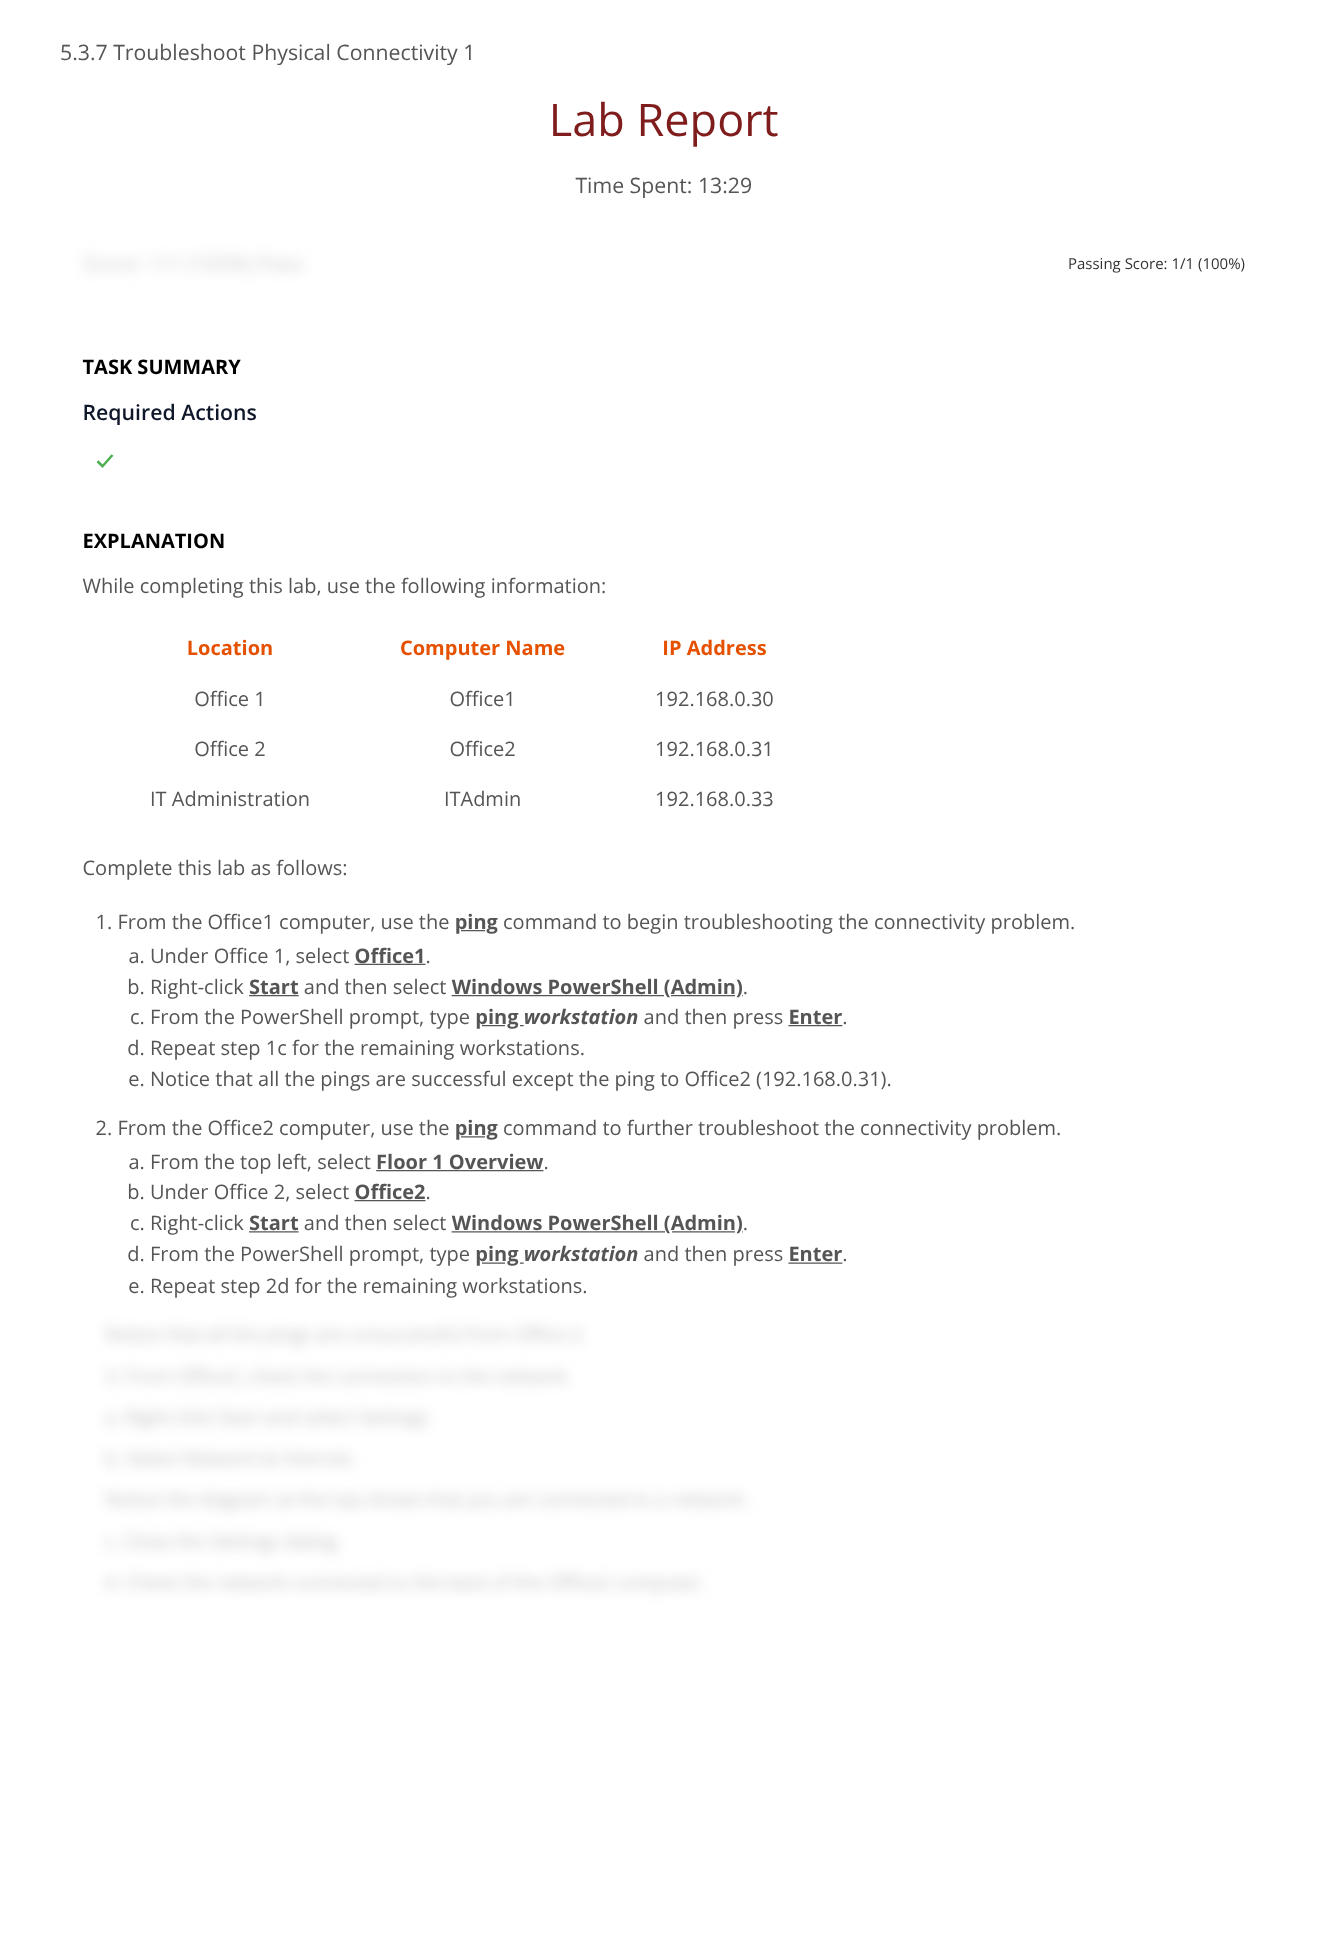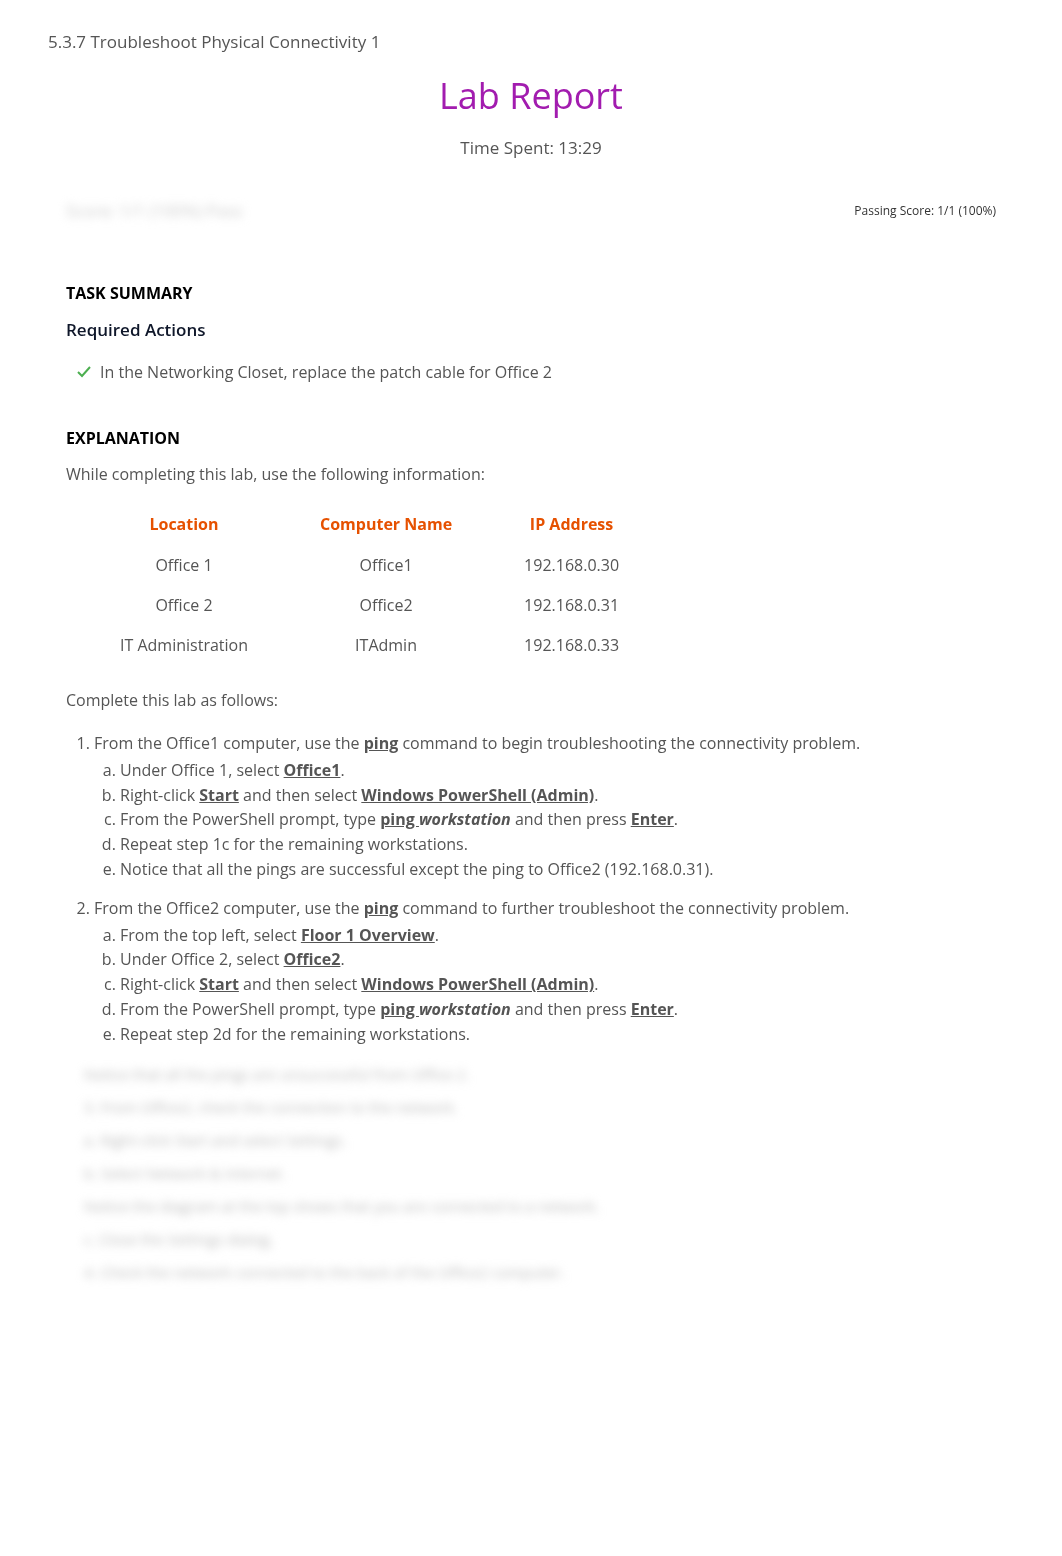--- a/index.html
+++ b/index.html
@@ -13,21 +13,21 @@
     .page-title {
       font-size: 17px;
       color: #555;
       margin-bottom: 18px;
       font-weight: 400;
     }
     .lab-report-title {
       text-align: center;
       font-size: 36px;
       font-weight: 400;
-      color: #a21caf;
+      color: #7f1d1d;
       margin-bottom: 16px;
     }
     .time-spent {
       text-align: center;
       font-size: 17px;
       color: #555;
       margin-bottom: 40px;
     }
     .score-row {
       display: flex;
@@ -152,21 +152,20 @@
 
 <div class="section-heading">TASK SUMMARY</div>
 <div class="sub-heading">Required Actions</div>
 
 <div class="required-action-row">
   <span class="check-icon">
     <svg width="16" height="16" viewBox="0 0 16 16">
         <path fill="none" stroke="#4CAF50" stroke-width="2" d="M2 8 L6 12 L14 3"></path>
       </svg>
   </span>
-  <span class="required-action-text">In the Networking Closet, replace the patch cable for Office 2</span>
 </div>
 
 <div class="section-heading">EXPLANATION</div>
 <div class="explanation-text">While completing this lab, use the following information:</div>
 
 <table class="info-table">
   <thead>
     <tr>
       <th>Location</th>
       <th>Computer Name</th>

